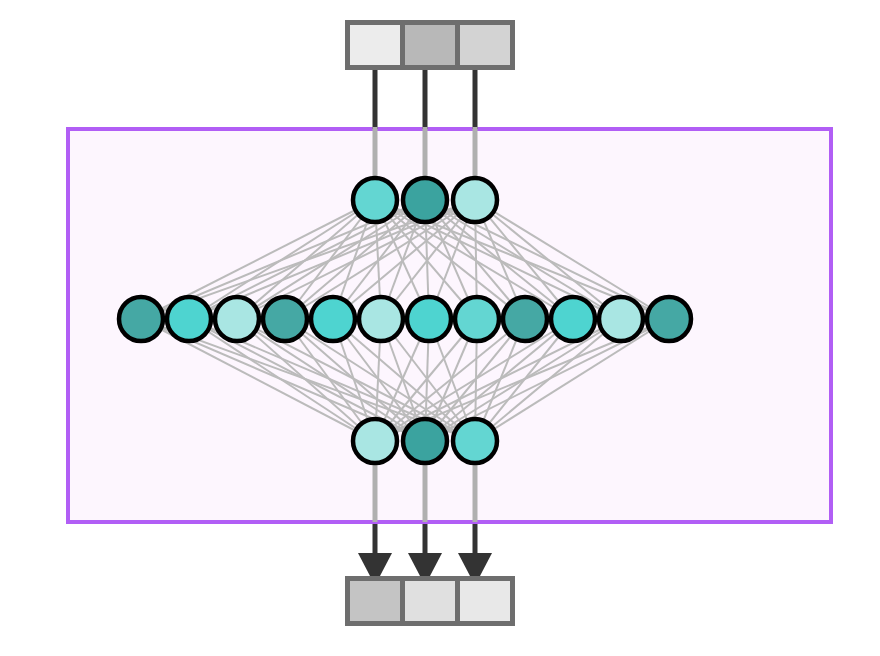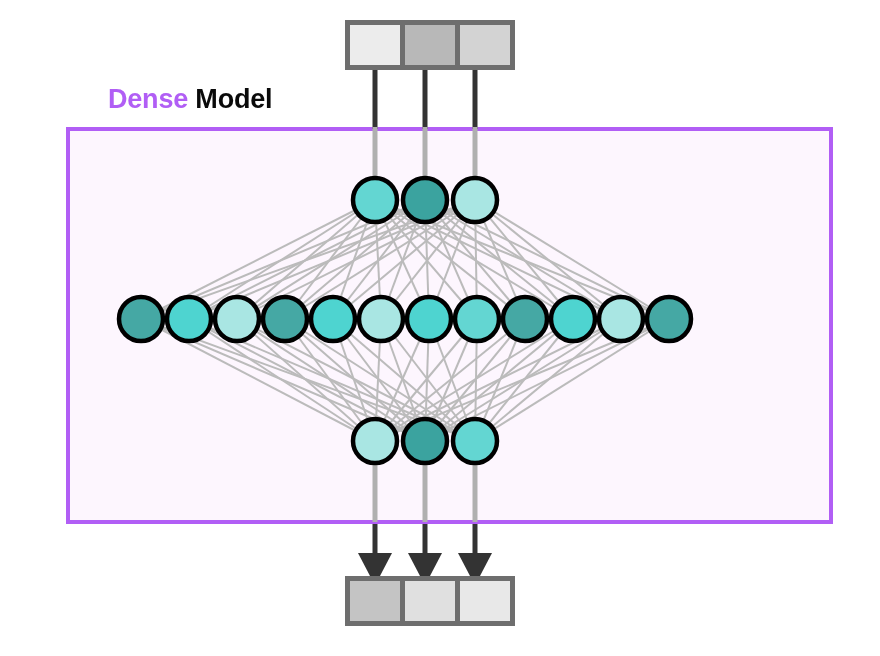--- a/index.html
+++ b/index.html
@@ -182,23 +182,20 @@
         <circle cx="525" cy="319" r="22" fill="#45a8a4" stroke="#000000" stroke-width="4.5"></circle>
         <circle cx="573" cy="319" r="22" fill="#4ed4d0" stroke="#000000" stroke-width="4.5"></circle>
         <circle cx="621" cy="319" r="22" fill="#a9e6e3" stroke="#000000" stroke-width="4.5"></circle>
         <circle cx="669" cy="319" r="22" fill="#45a8a4" stroke="#000000" stroke-width="4.5"></circle>
         <circle cx="375" cy="441" r="22" fill="#a9e6e3" stroke="#000000" stroke-width="4.5"></circle>
         <circle cx="425" cy="441" r="22" fill="#3ba39f" stroke="#000000" stroke-width="4.5"></circle>
         <circle cx="475" cy="441" r="22" fill="#63d6d2" stroke="#000000" stroke-width="4.5"></circle>
       </g>
   </svg>
 
-  <div id="title">
-    <span class="word-dense">Dense</span><span>&nbsp;</span><span class="word-model">Model</span>
-  </div>
 
   <div class="token-bar" id="input-bar">
       <div class="token-cell" style="background: rgb(236, 236, 236);"></div>
       <div class="token-cell" style="background: rgb(184, 184, 184);"></div>
       <div class="token-cell" style="background: rgb(211, 211, 211);"></div>
     </div>
 
   <div class="token-bar" id="output-bar">
       <div class="token-cell" style="background: rgb(196, 196, 196);"></div>
       <div class="token-cell" style="background: rgb(224, 224, 224);"></div>

